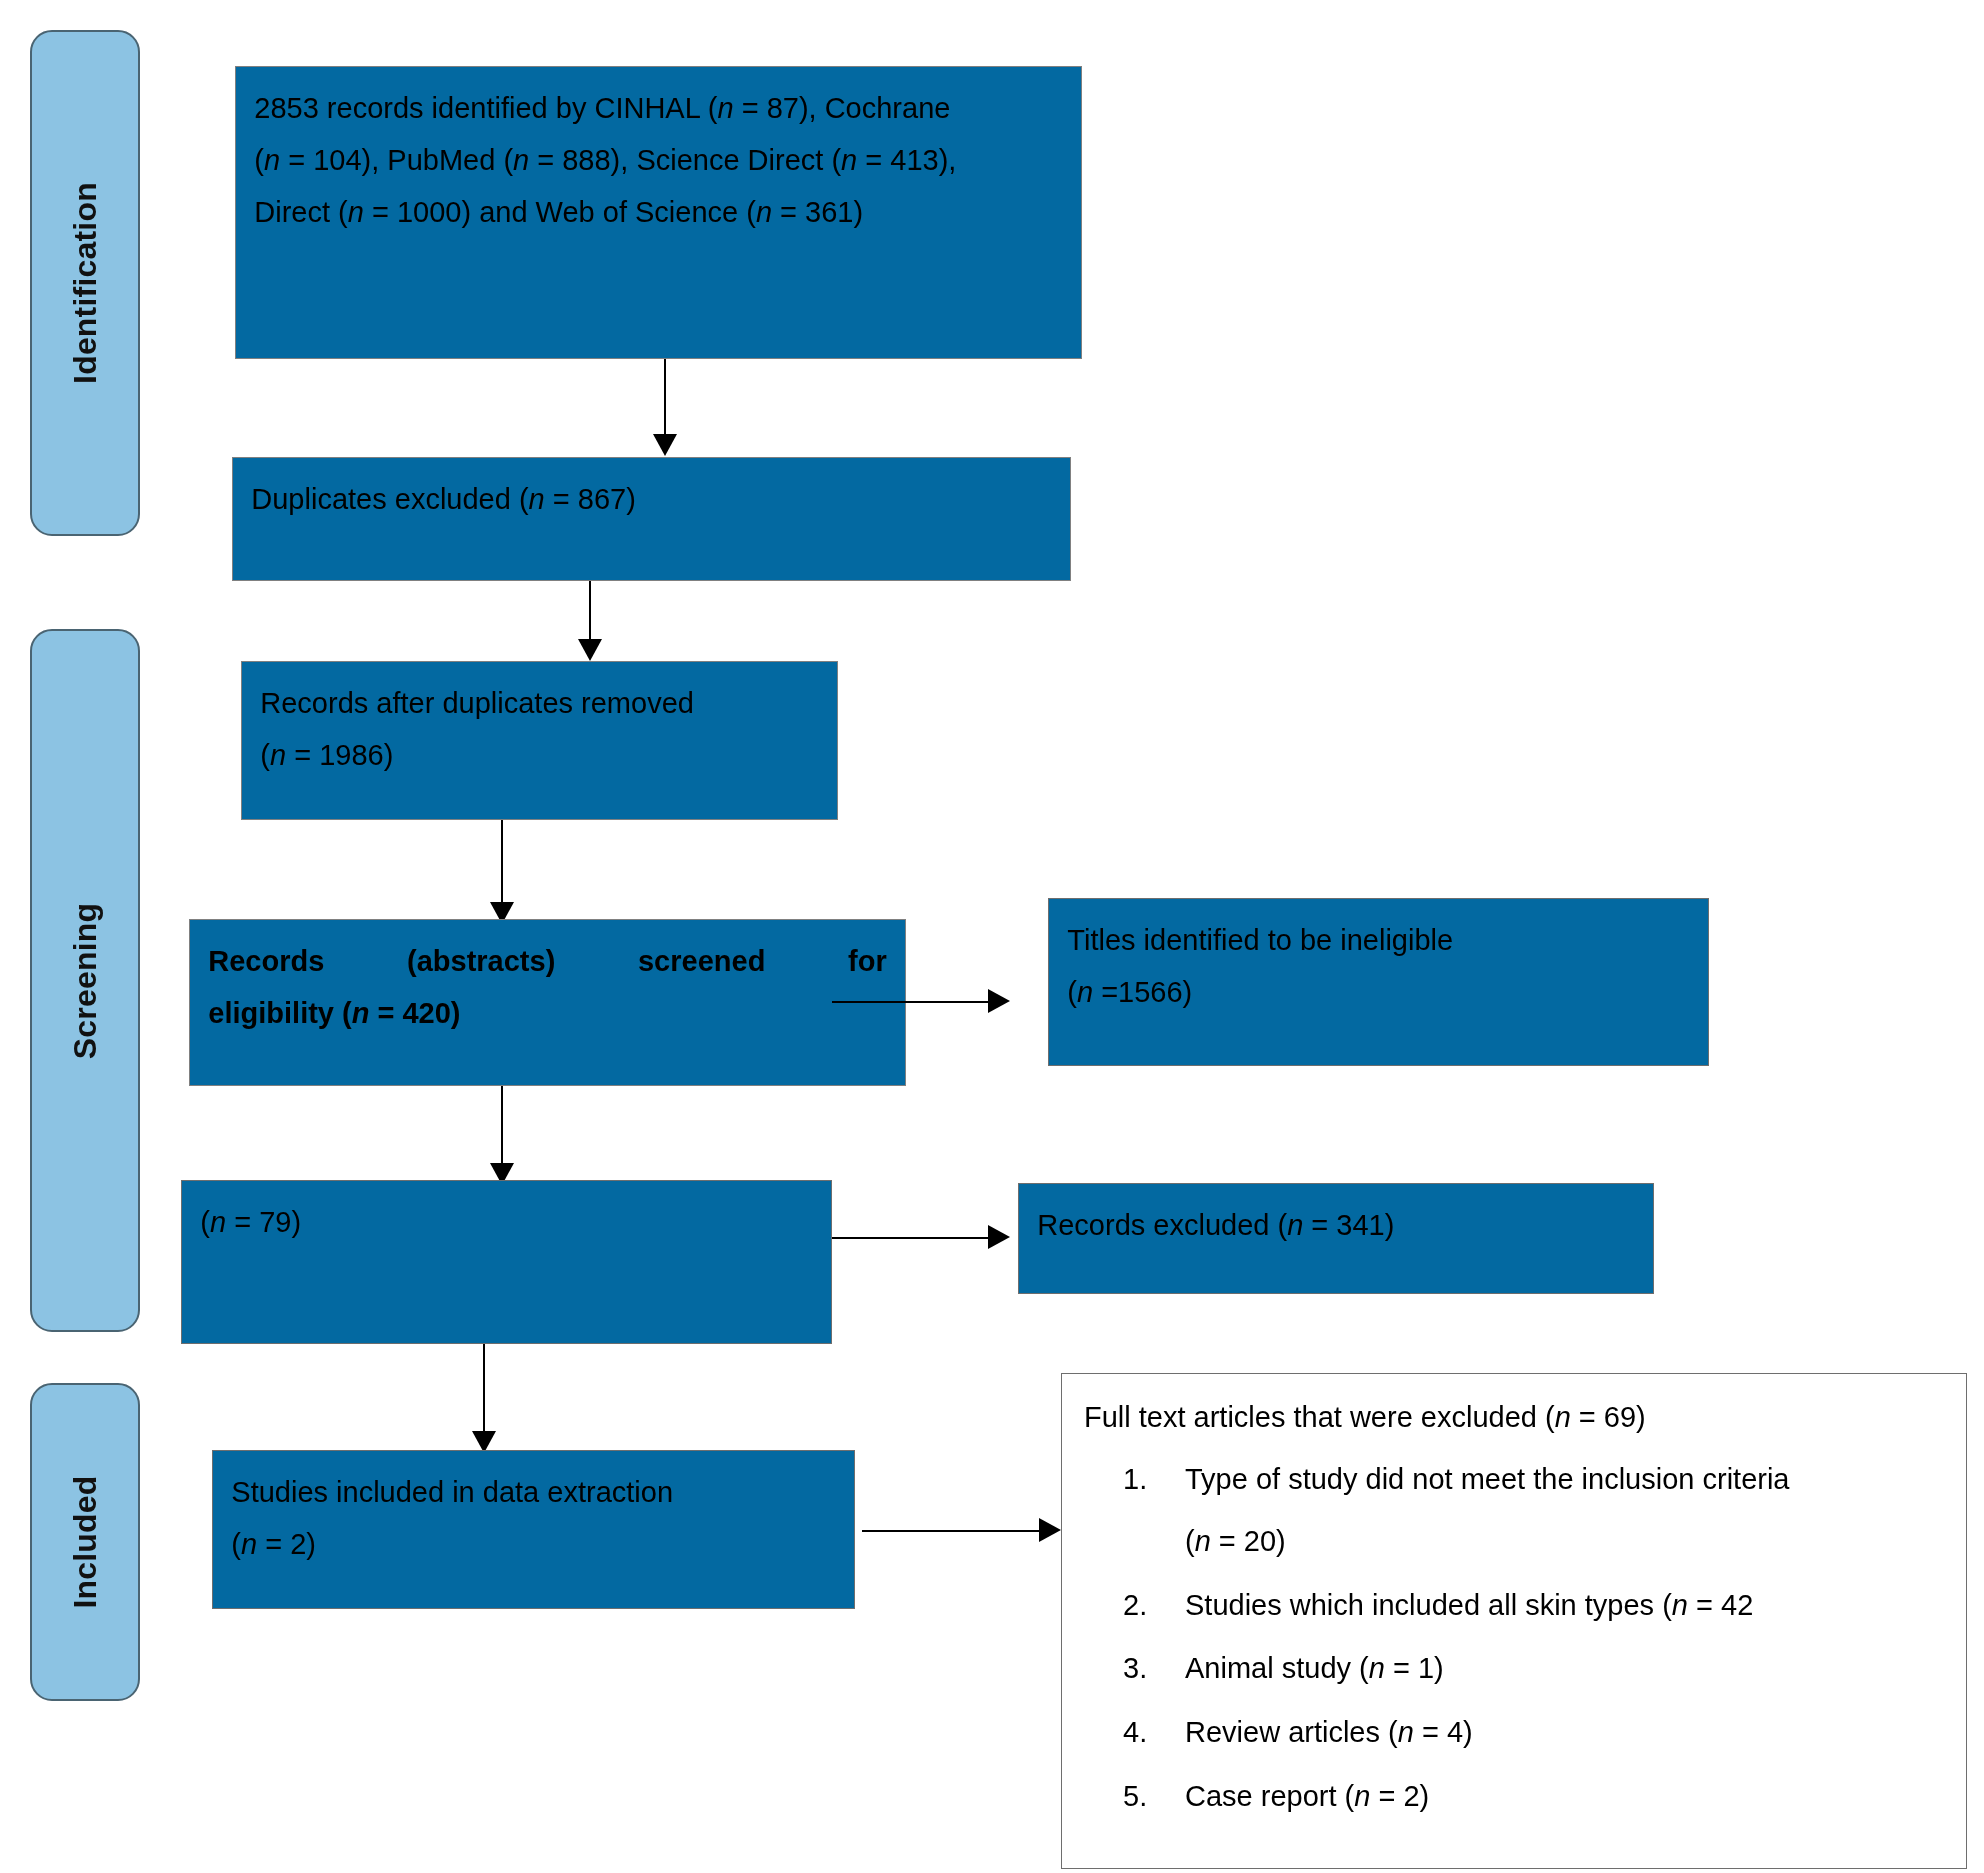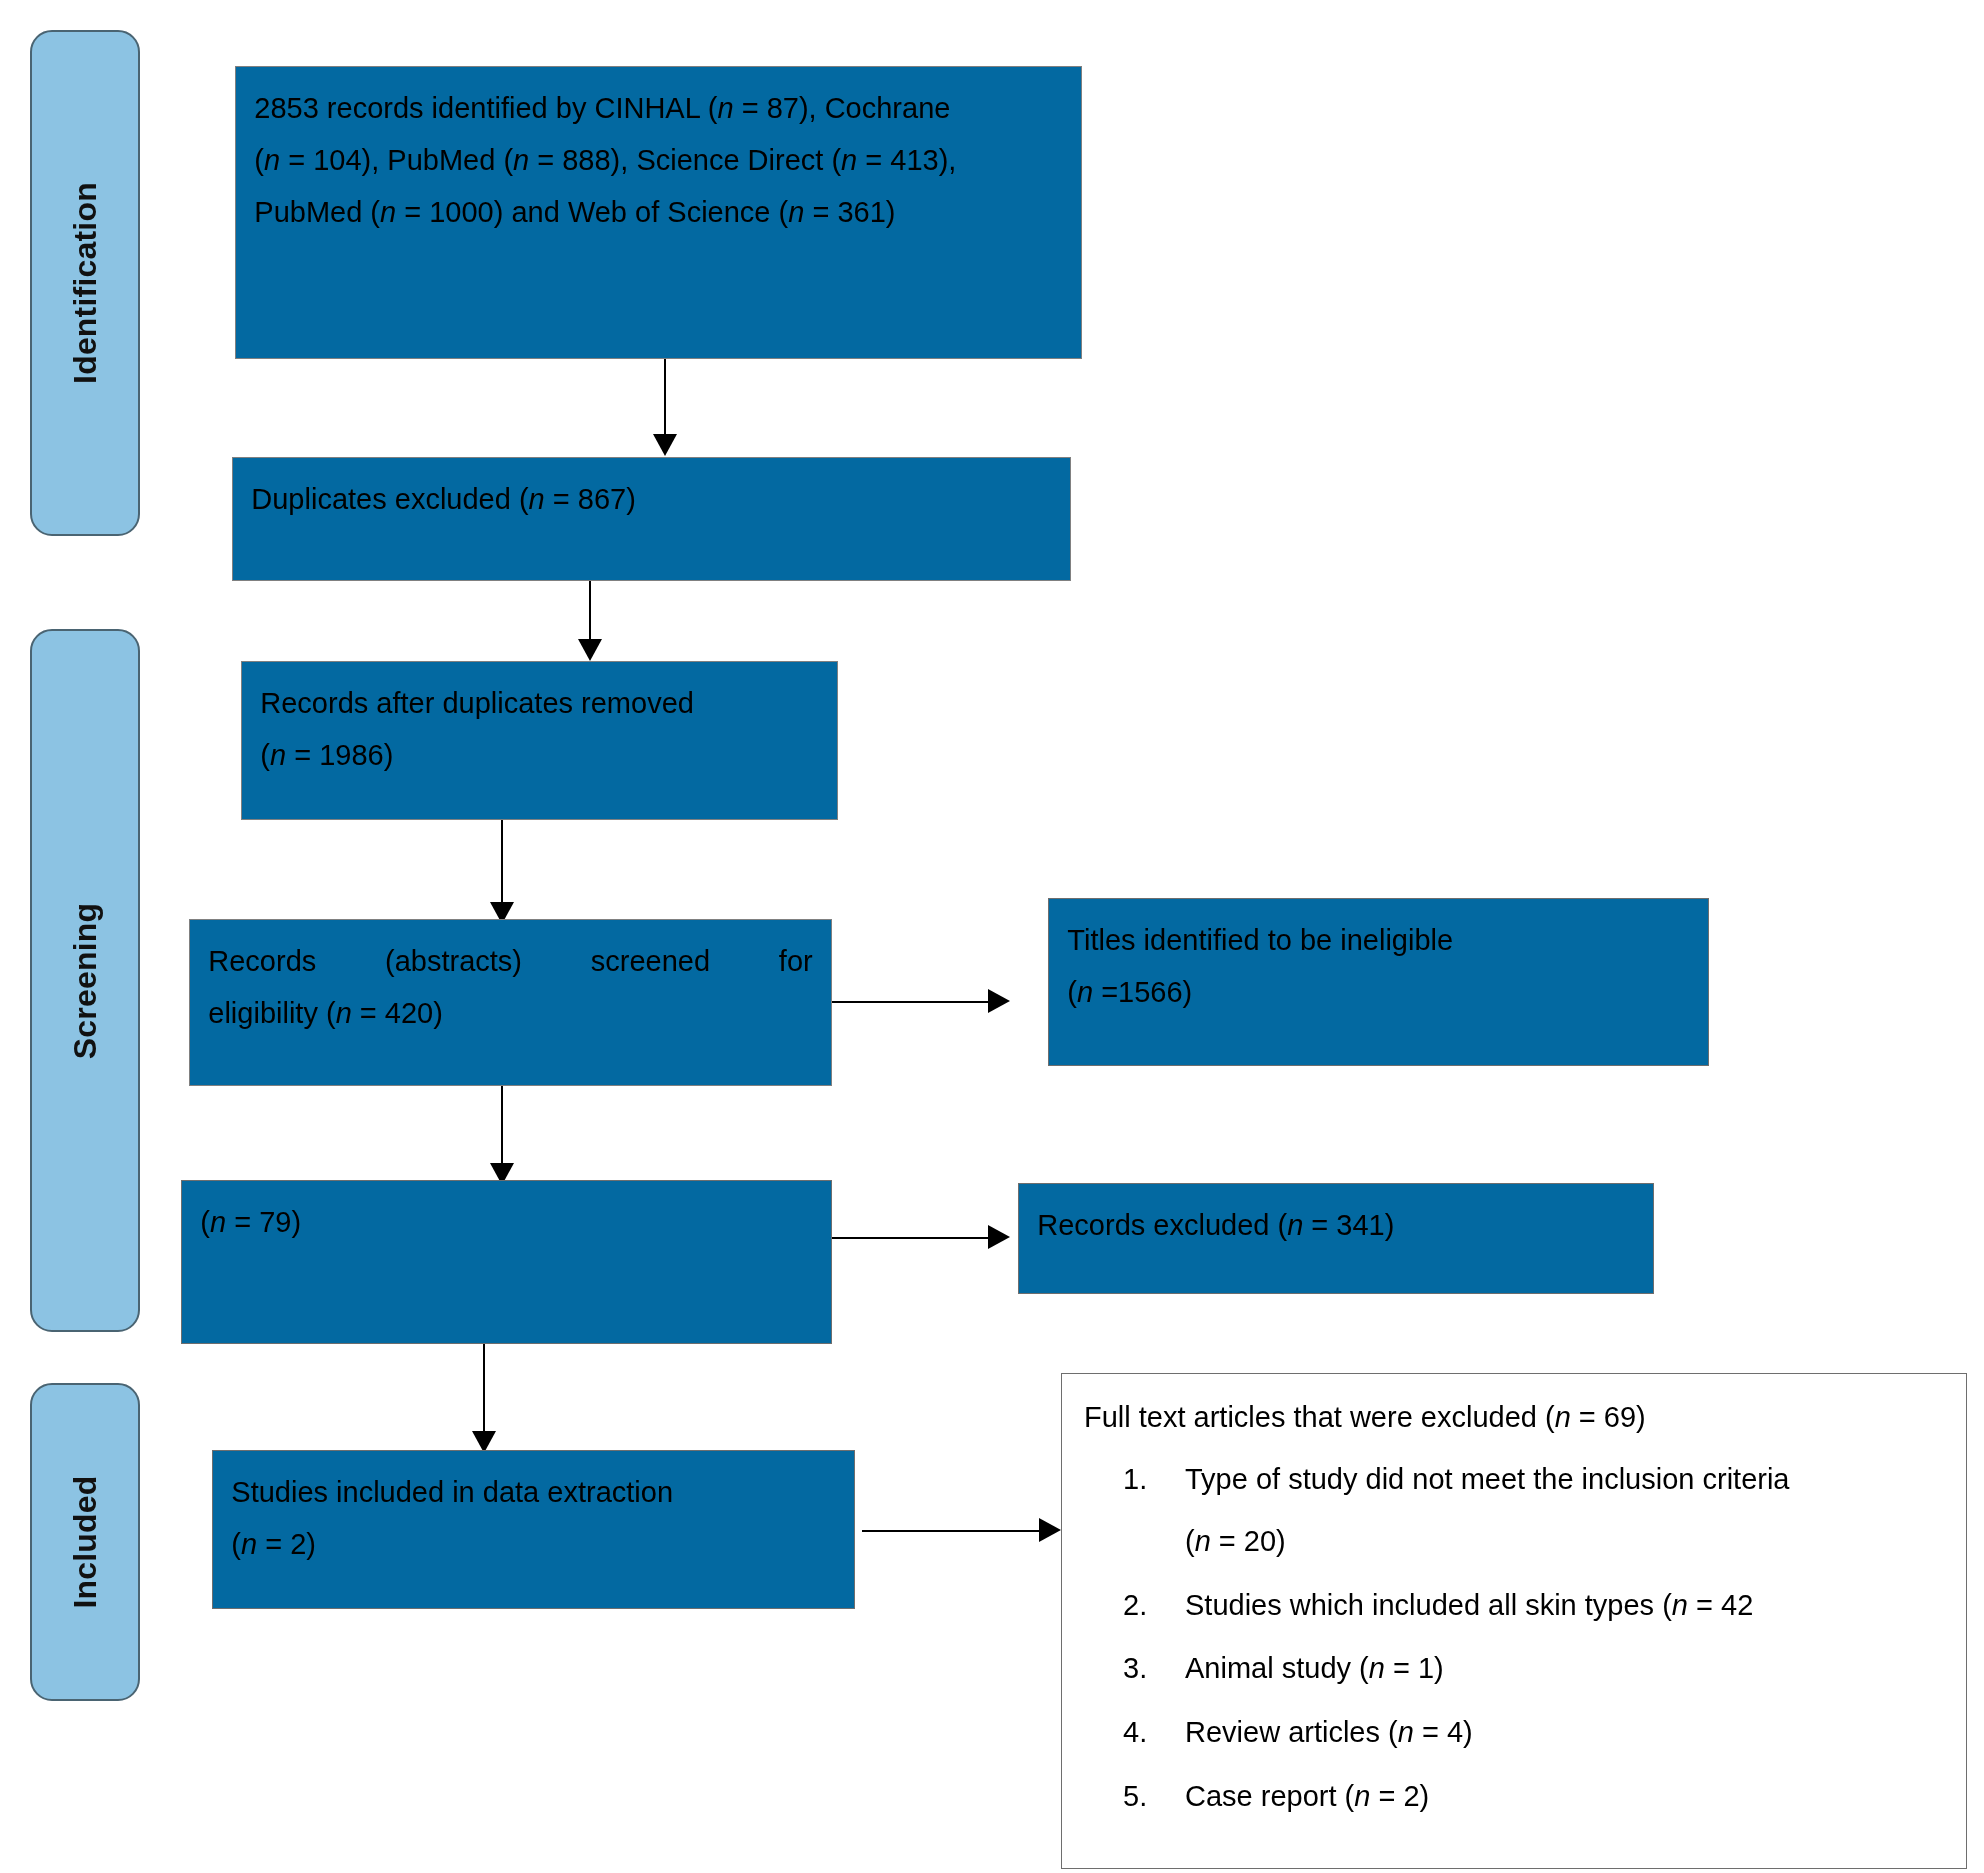--- a/index.html
+++ b/index.html
@@ -135,42 +135,42 @@
     <span class="phase-label">Screening</span>
   </div>
 
   <div class="phase-bar" style="left:30px; top:1383px; width:110px; height:318px;">
     <span class="phase-label">Included</span>
   </div>
 
   <div class="flow-box" style="left:235px; top:66px; width:847px; height:293px;">
     <p><span>2853 records identified by CINHAL (</span><i>n</i><span> = 87), Cochrane</span></p>
     <p>(<i>n</i><span> = 104), PubMed (</span><i>n</i><span> = 888), Science Direct (</span><i>n</i><span> = 413),</span></p>
-    <p><span>PubMed (</span><i>n</i><span> = 1000) and Web of Science (</span><i>n</i><span> = 361)</span></p>
+    <p><span>Direct (</span><i>n</i><span> = 1000) and Web of Science (</span><i>n</i><span> = 361)</span></p>
   </div>
 
   <div class="vline" style="left:664px; top:359px; height:79px;"></div>
   <div class="arrow-down" style="left:653px; top:434px;"></div>
 
   <div class="flow-box" style="left:232px; top:457px; width:839px; height:124px;">
     <p><span>Duplicates excluded (</span><i>n</i><span> = 867)</span></p>
   </div>
 
   <div class="vline" style="left:589px; top:581px; height:63px;"></div>
   <div class="arrow-down" style="left:578px; top:639px;"></div>
 
   <div class="flow-box" style="left:241px; top:661px; width:597px; height:159px;">
     <p> Records after duplicates removed</p>
     <p><span>(</span><i>n</i><span> = 1986)</span></p>
   </div>
 
   <div class="vline" style="left:501px; top:820px; height:96px;"></div>
   <div class="arrow-down" style="left:490px; top:902px;"></div>
 
-  <div class="flow-box justified" style="left:189px; top:919px; width:643px; height:167px;">
+  <div class="flow-box justified" style="left:189px; top:919px; width:717px; height:167px;font-weight:bold;">
     <p class="just">Records (abstracts) screened for</p>
     <p><span>eligibility (</span><i>n</i><span> = 420)</span></p>
   </div>
 
   <div class="hline" style="left:832px; top:1001px; width:159px;"></div>
   <div class="arrow-right" style="left:988px; top:989px;"></div>
 
   <div class="flow-box thin-border" style="left:1048px; top:898px; width:661px; height:168px;">
     <p>Titles identified to be ineligible</p>
     <p><span>(</span><i>n</i><span> =1566)</span></p>

